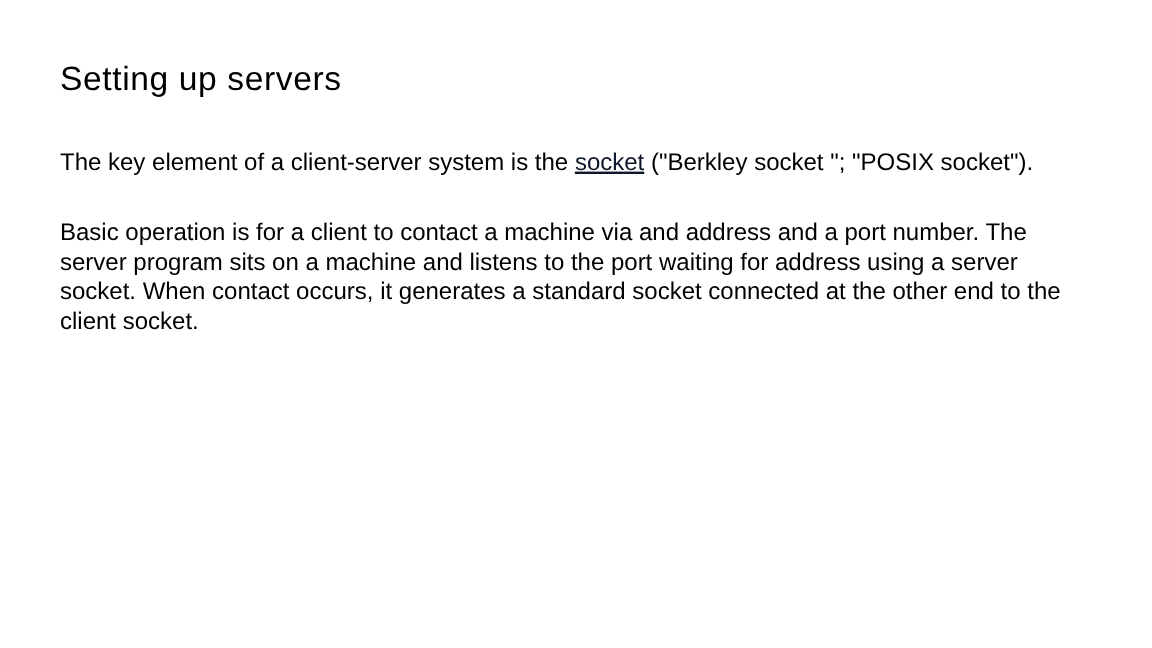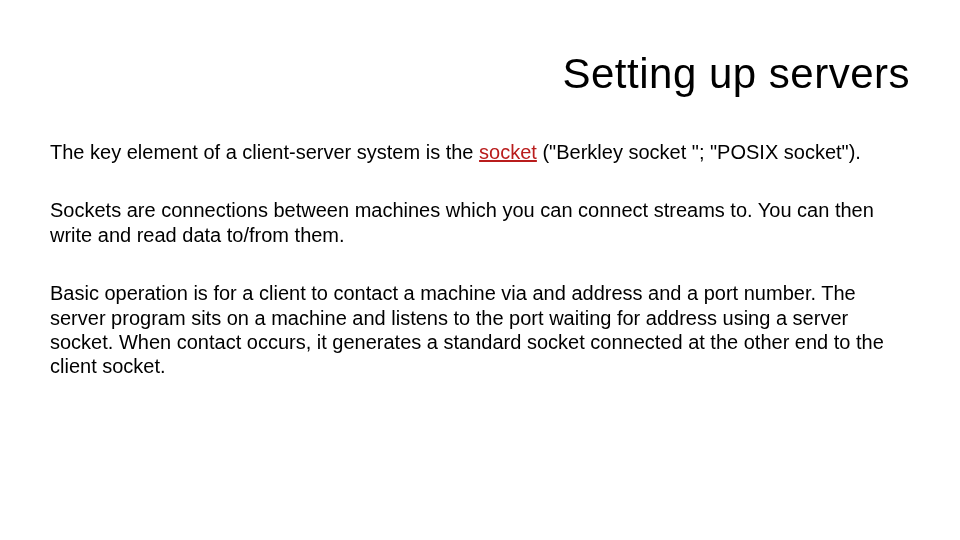--- a/index.html
+++ b/index.html
@@ -11,45 +11,43 @@
       color: #000;
       overflow: hidden;
     }
     .slide {
       width: 100%;
       height: 100%;
       padding: 50px 50px 40px 50px;
       position: relative;
     }
     .title {
-      font-size: 42px;
+      font-size: 28px;
       font-weight: 300;
       color: #000;
-      text-align: right;
       margin-bottom: 42px;
       letter-spacing: 0.5px;
     }
     .body-text {
       font-size: 20px;
       line-height: 1.22;
       color: #000;
       margin-bottom: 34px;
       font-weight: 400;
     }
     .link {
-      color: #b91c1c;
+      color: #0f172a;
       text-decoration: underline;
     }
   </style>
 </head>
 <body>
 
 <div class="slide">
   <h1 class="title">Setting up servers</h1>
 
   <p class="body-text">
     <span>The key element of a client-server system is the </span><a class="link">socket</a><span> ("Berkley socket "; "POSIX socket").</span>
   </p>
 
-  <p class="body-text">Sockets are connections between machines which you can connect streams to. You can then write and read data to/from them.</p>
 
   <p class="body-text">Basic operation is for a client to contact a machine via and address and a port number. The server program sits on a machine and listens to the port waiting for address using a server socket. When contact occurs, it generates a standard socket connected at the other end to the client socket.</p>
 </div>
 
 </body></html>

